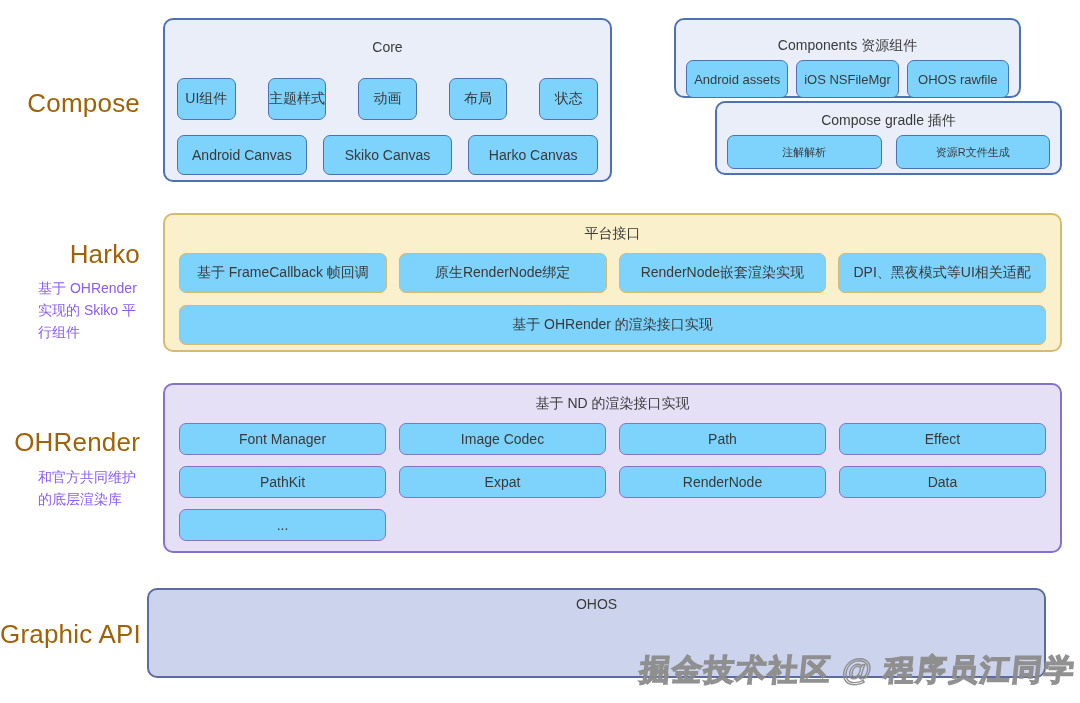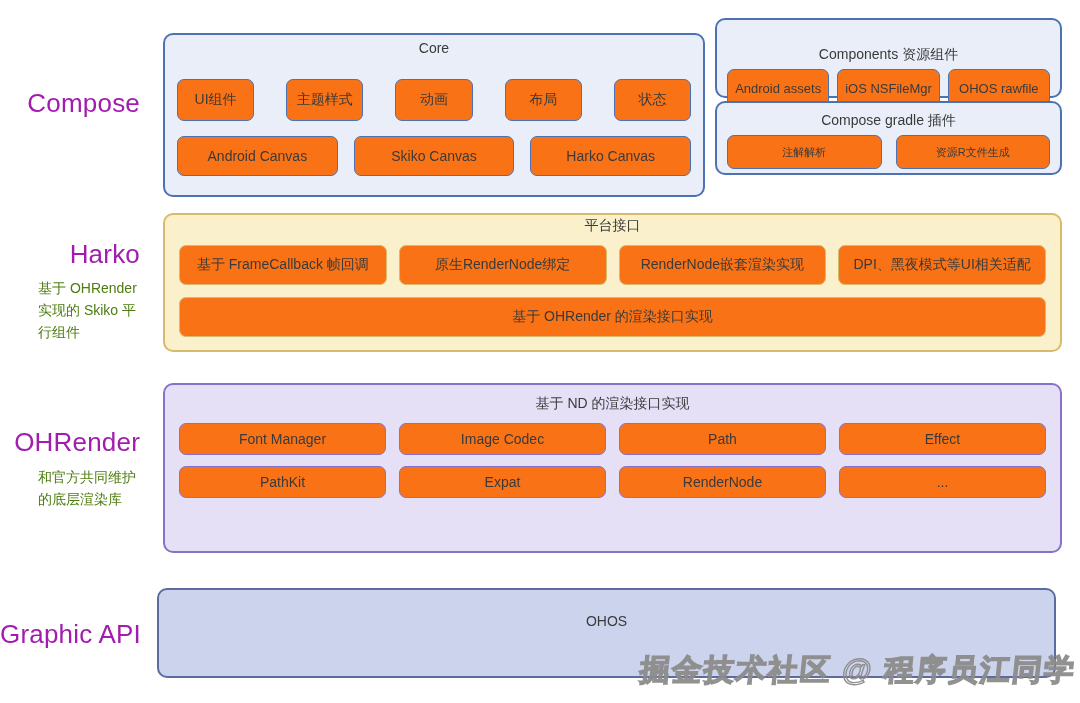--- a/index.html
+++ b/index.html
@@ -13,88 +13,88 @@
   html,body{background:#fff;}
   body{
     width:1080px;height:703px;position:relative;overflow:hidden;
     font-family:"Liberation Sans","DejaVu Sans",sans-serif;color:var(--ink);
   }
   .stage{position:absolute;inset:0;}
 
   
   .rail-label{
     position:absolute;left:0;width:150px;text-align:right;padding-right:10px;
-    font-size:26px;color:#a21caf;letter-spacing:.2px;white-space:nowrap;
+    font-size:26px;color:#a16207;letter-spacing:.2px;white-space:nowrap;
   }
   .rail-sub{
     position:absolute;left:38px;width:110px;text-align:left;
-    font-size:14px;line-height:22px;color:#4d7c0f;
+    font-size:14px;line-height:22px;color:#8b5cf6;
   }
   #lbl-compose{top:88px;}
   #lbl-harko{top:239px;}
   #sub-harko{top:277px;}
   #lbl-ohrender{top:427px;}
   #sub-ohrender{top:466px;}
   #lbl-graphic{top:619px;}
 
   
   .panel{position:absolute;border-radius:10px;border:2px solid;box-sizing:border-box;}
   .panel.blue{background:var(--blue-fill);border-color:var(--blue);}
   .panel.gold{background:var(--gold-fill);border-color:var(--gold);}
   .panel.purple{background:var(--purple-fill);border-color:var(--purple);}
   .panel.slate{background:var(--slate-fill);border-color:var(--slate);}
 
   .panel-title{text-align:center;font-size:14px;color:#3a3a3a;}
 
   .row{display:flex;}
   .cell{
-    background:#f97316;border:1.5px solid;border-radius:7px;
+    background:#7dd3fc;border:1.5px solid;border-radius:7px;
     display:flex;align-items:center;justify-content:center;
     font-size:14px;color:#3a3a3a;flex:1;white-space:nowrap;overflow:hidden;
   }
   .blue .cell{border-color:var(--blue);}
   .gold .cell{border-color:var(--gold);}
   .purple .cell{border-color:var(--purple);}
   .slate .cell{border-color:var(--slate);}
 
   
-  #panel-core{left:163px;top:33px;width:542px;height:164px;padding-top:2px;}
+  #panel-core{left:163px;top:18px;width:449px;height:164px;padding-top:16px;}
   #panel-core .panel-title{height:22px;line-height:22px;}
   #core-row1{margin:20px 12px 0;gap:32px;height:42px;}
   #core-row2{margin:15px 12px 0;gap:16px;height:40px;}
 
   
-  #panel-components{left:715px;top:18px;width:347px;height:80px;padding-top:23px;}
+  #panel-components{left:674px;top:18px;width:347px;height:80px;padding-top:14px;}
   #panel-components .panel-title{height:22px;line-height:22px;}
   #components-row{margin:4px 10px 0;gap:8px;height:38px;}
   #components-row .cell{font-size:13px;}
 
   
   #panel-gradle{left:715px;top:101px;width:347px;height:74px;padding-top:6px;}
   #panel-gradle .panel-title{height:22px;line-height:22px;}
   #gradle-row{margin:4px 10px 0;gap:14px;height:34px;}
   #gradle-row .cell{font-size:11px;}
 
   
-  #panel-harko{left:163px;top:213px;width:899px;height:139px;padding-top:0;}
+  #panel-harko{left:163px;top:213px;width:899px;height:139px;padding-top:8px;}
   #panel-harko .panel-title{height:20px;line-height:20px;}
   #harko-row1{margin:10px 14px 0;gap:12px;height:40px;}
   #harko-row2{margin:12px 14px 0;gap:12px;height:40px;}
 
   
   #panel-ohrender{left:163px;top:383px;width:899px;height:170px;padding-top:8px;}
   #panel-ohrender .panel-title{height:20px;line-height:20px;}
   #ohrender-grid{
     display:grid;grid-template-columns:repeat(4,1fr);
     gap:11px 13px;margin:10px 14px 0;
   }
   #ohrender-grid .cell{height:32px;}
 
   
-  #panel-graphic{left:157px;top:588px;width:899px;height:90px;padding-top:21px;}
+  #panel-graphic{left:147px;top:588px;width:899px;height:90px;padding-top:4px;}
   #panel-graphic .panel-title{height:20px;line-height:20px;}
   #graphic-row{margin:8px 14px 0;gap:12px;height:38px;}
 
   
   .watermark{
     position:absolute;right:4px;top:650px;white-space:nowrap;
     font-size:30px;font-weight:bold;letter-spacing:2px;
     color:#9a9a9a;transform:skewX(-6deg);opacity:.95;
   }
   @supports (-webkit-text-stroke: 1px black){
@@ -165,20 +165,21 @@
   <div class="panel purple" id="panel-ohrender">
     <div class="panel-title">基于 ND 的渲染接口实现</div>
     <div id="ohrender-grid">
         <div class="cell">Font Manager</div>
         <div class="cell">Image Codec</div>
         <div class="cell">Path</div>
         <div class="cell">Effect</div>
         <div class="cell">PathKit</div>
         <div class="cell">Expat</div>
         <div class="cell">RenderNode</div>
+        <div class="cell">Data</div>
         <div class="cell">...</div>
       </div>
   </div>
 
   <div class="panel slate" id="panel-graphic">
     <div class="panel-title">OHOS</div>
   </div>
 
   <div class="watermark">掘金技术社区 @ 程序员江同学</div>
 

